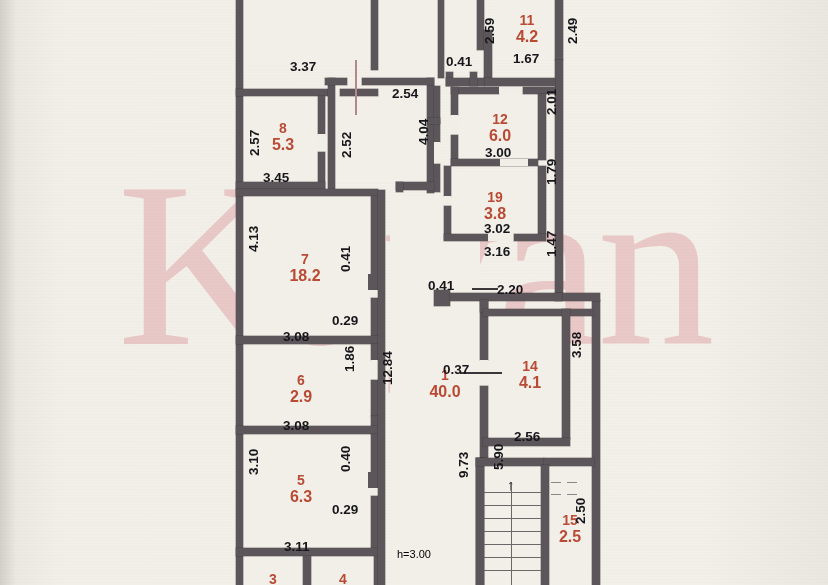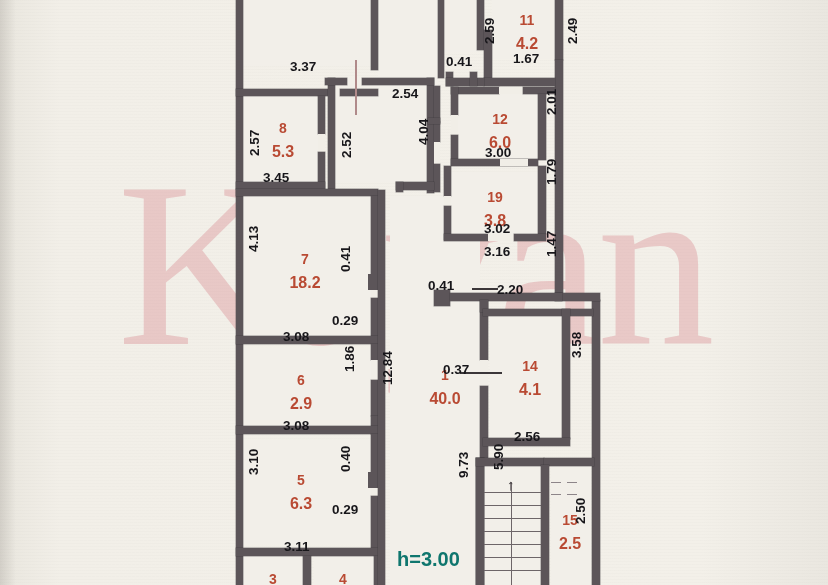--- a/index.html
+++ b/index.html
@@ -80,38 +80,38 @@
     position: absolute;
     text-align: center;
     color: #b94a33;
     font-weight: 700;
     font-size: 15px;
     line-height: 15px;
     letter-spacing: 0px;
     white-space: nowrap;
   }
   .room-label .num { display: block; font-size: 14px; }
-  .room-label .area { display: block; font-size: 16px; margin-top: 8px; }
+  .room-label .area { display: block; font-size: 16px; margin-top: 1px; }
   .dim {
     position: absolute;
     color: #17161a;
     font-weight: 700;
     font-size: 13.5px;
     line-height: 14px;
     white-space: nowrap;
   }
   .dim.v {
     transform-origin: left top;
     transform: rotate(-90deg);
   }
   .height-note {
     position: absolute;
-    color: #0f766e;
-    font-weight: 700;
-    font-size: 20px;
+    color: #000000;
+    font-weight: 400;
+    font-size: 11px;
     white-space: nowrap;
   }
   
   .stair-step {
     position: absolute;
     background: #6d6568;
     height: 1px;
   }
   .stair-rail {
     position: absolute;

